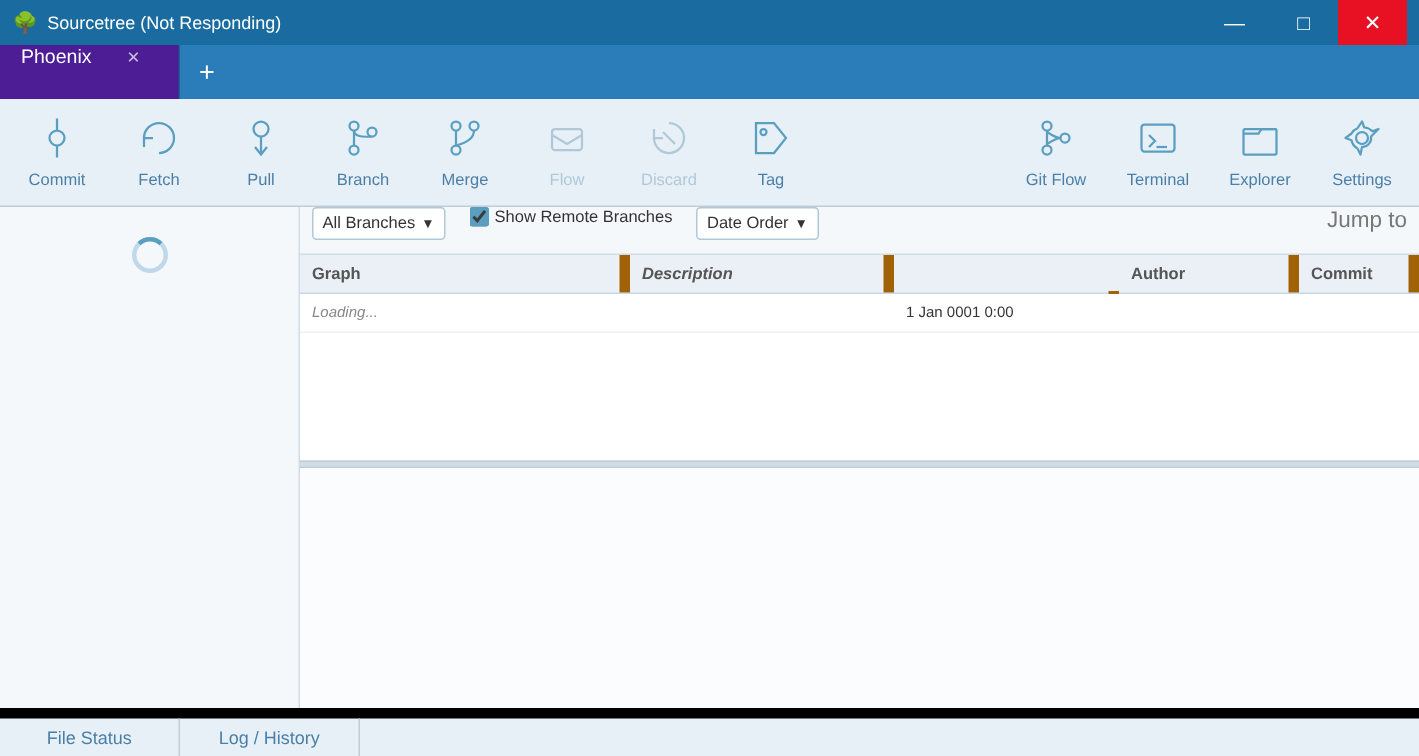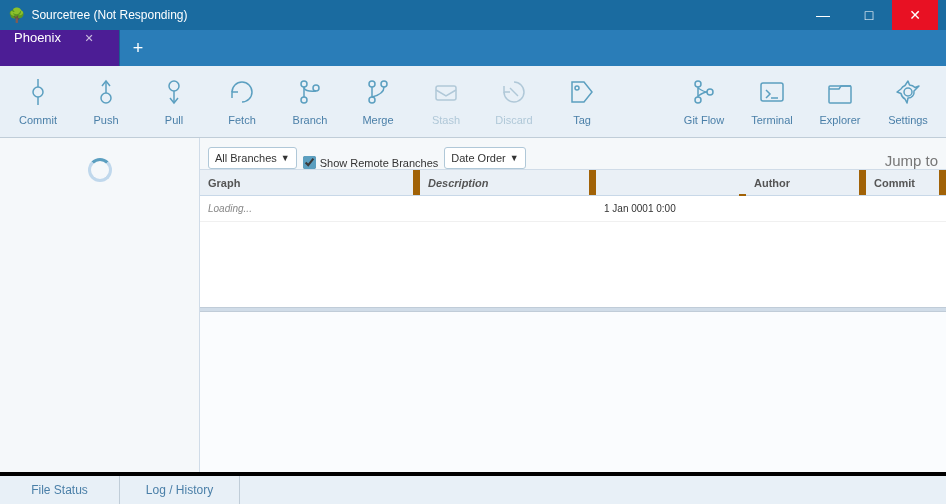--- a/index.html
+++ b/index.html
@@ -112,23 +112,23 @@
       flex: 1;
       display: flex; flex-direction: column;
       overflow: hidden;
     }
 
     
     #filter-bar {
       height: 32px;
       background: #f5f8fa;
       border-bottom: 1px solid #d0dce8;
-      display: flex; align-items: flex-end;
+      display: flex; align-items: flex-start;
       padding: 0 8px;
-      gap: 6px;
+      gap: 16px;
     }
     .filter-dropdown {
       height: 22px;
       background: white;
       border: 1px solid #b0c8d8;
       border-radius: 3px;
       display: flex; align-items: center;
       padding: 0 6px;
       font-size: 11px;
       color: #333;
@@ -197,21 +197,21 @@
     #bottom-pane {
       height: 160px;
       background: #fafcfe;
       overflow: auto;
     }
 
     
     #bottom-tabs {
       height: 32px;
       background: #e8f0f7;
-      border-top: 4px solid #000000;
+      border-top: 7px solid #000000;
       display: flex; align-items: stretch;
     }
     .bottom-tab {
       display: flex; align-items: center; justify-content: center;
       padding: 0 20px;
       font-size: 12px; color: #4a7fa8;
       cursor: pointer;
       border-right: 1px solid #c0cdd8;
       min-width: 120px;
     }
@@ -257,50 +257,40 @@
     <span class="toolbar-icon">
       <svg viewBox="0 0 28 28">
           <circle cx="14" cy="14" r="5"></circle>
           <line x1="14" y1="1" x2="14" y2="9"></line>
           <line x1="14" y1="19" x2="14" y2="27"></line>
         </svg>
     </span>
     <span>Commit</span>
   </div>
 
-  <div class="toolbar-btn">
-    <span class="toolbar-icon">
-      <svg viewBox="0 0 28 28">
-          <circle cx="14" cy="20" r="5"></circle>
-          <line x1="14" y1="15" x2="14" y2="4"></line>
-          <polyline points="10,8 14,3 18,8"></polyline>
-        </svg>
-    </span>
-    <span>Push</span>
+
+  <div class="toolbar-btn">
+    <span class="toolbar-icon">
+      <svg viewBox="0 0 28 28">
+          <path d="M4 14 A10 10 0 1 1 14 24"></path>
+          <polyline points="4,20 4,14 10,14"></polyline>
+        </svg>
+    </span>
+    <span>Fetch</span>
   </div>
 
   <div class="toolbar-btn">
     <span class="toolbar-icon">
       <svg viewBox="0 0 28 28">
           <circle cx="14" cy="8" r="5"></circle>
           <line x1="14" y1="13" x2="14" y2="24"></line>
           <polyline points="10,20 14,25 18,20"></polyline>
         </svg>
     </span>
     <span>Pull</span>
-  </div>
-
-  <div class="toolbar-btn">
-    <span class="toolbar-icon">
-      <svg viewBox="0 0 28 28">
-          <path d="M4 14 A10 10 0 1 1 14 24"></path>
-          <polyline points="4,20 4,14 10,14"></polyline>
-        </svg>
-    </span>
-    <span>Fetch</span>
   </div>
 
   <div class="toolbar-btn">
     <span class="toolbar-icon">
       <svg viewBox="0 0 28 28">
           <circle cx="8" cy="6" r="3"></circle>
           <circle cx="8" cy="22" r="3"></circle>
           <circle cx="20" cy="10" r="3"></circle>
           <line x1="8" y1="9" x2="8" y2="19"></line>
           <path d="M8 9 Q8 14 20 13"></path>
@@ -322,21 +312,21 @@
     <span>Merge</span>
   </div>
 
   <div class="toolbar-btn disabled">
     <span class="toolbar-icon">
       <svg viewBox="0 0 28 28" style="stroke:#b0c8d8;">
           <rect x="4" y="8" width="20" height="14" rx="2"></rect>
           <polyline points="4,12 14,18 24,12"></polyline>
         </svg>
     </span>
-    <span style="color:#b0c8d8;">Stash</span>
+    <span style="color:#b0c8d8;">Flow</span>
   </div>
 
   <div class="toolbar-btn disabled">
     <span class="toolbar-icon">
       <svg viewBox="0 0 28 28" style="stroke:#b0c8d8;">
           <path d="M4 14 A10 10 0 1 0 14 4"></path>
           <polyline points="4,8 4,14 10,14"></polyline>
           <line x1="10" y1="10" x2="18" y2="18"></line>
         </svg>
     </span>

